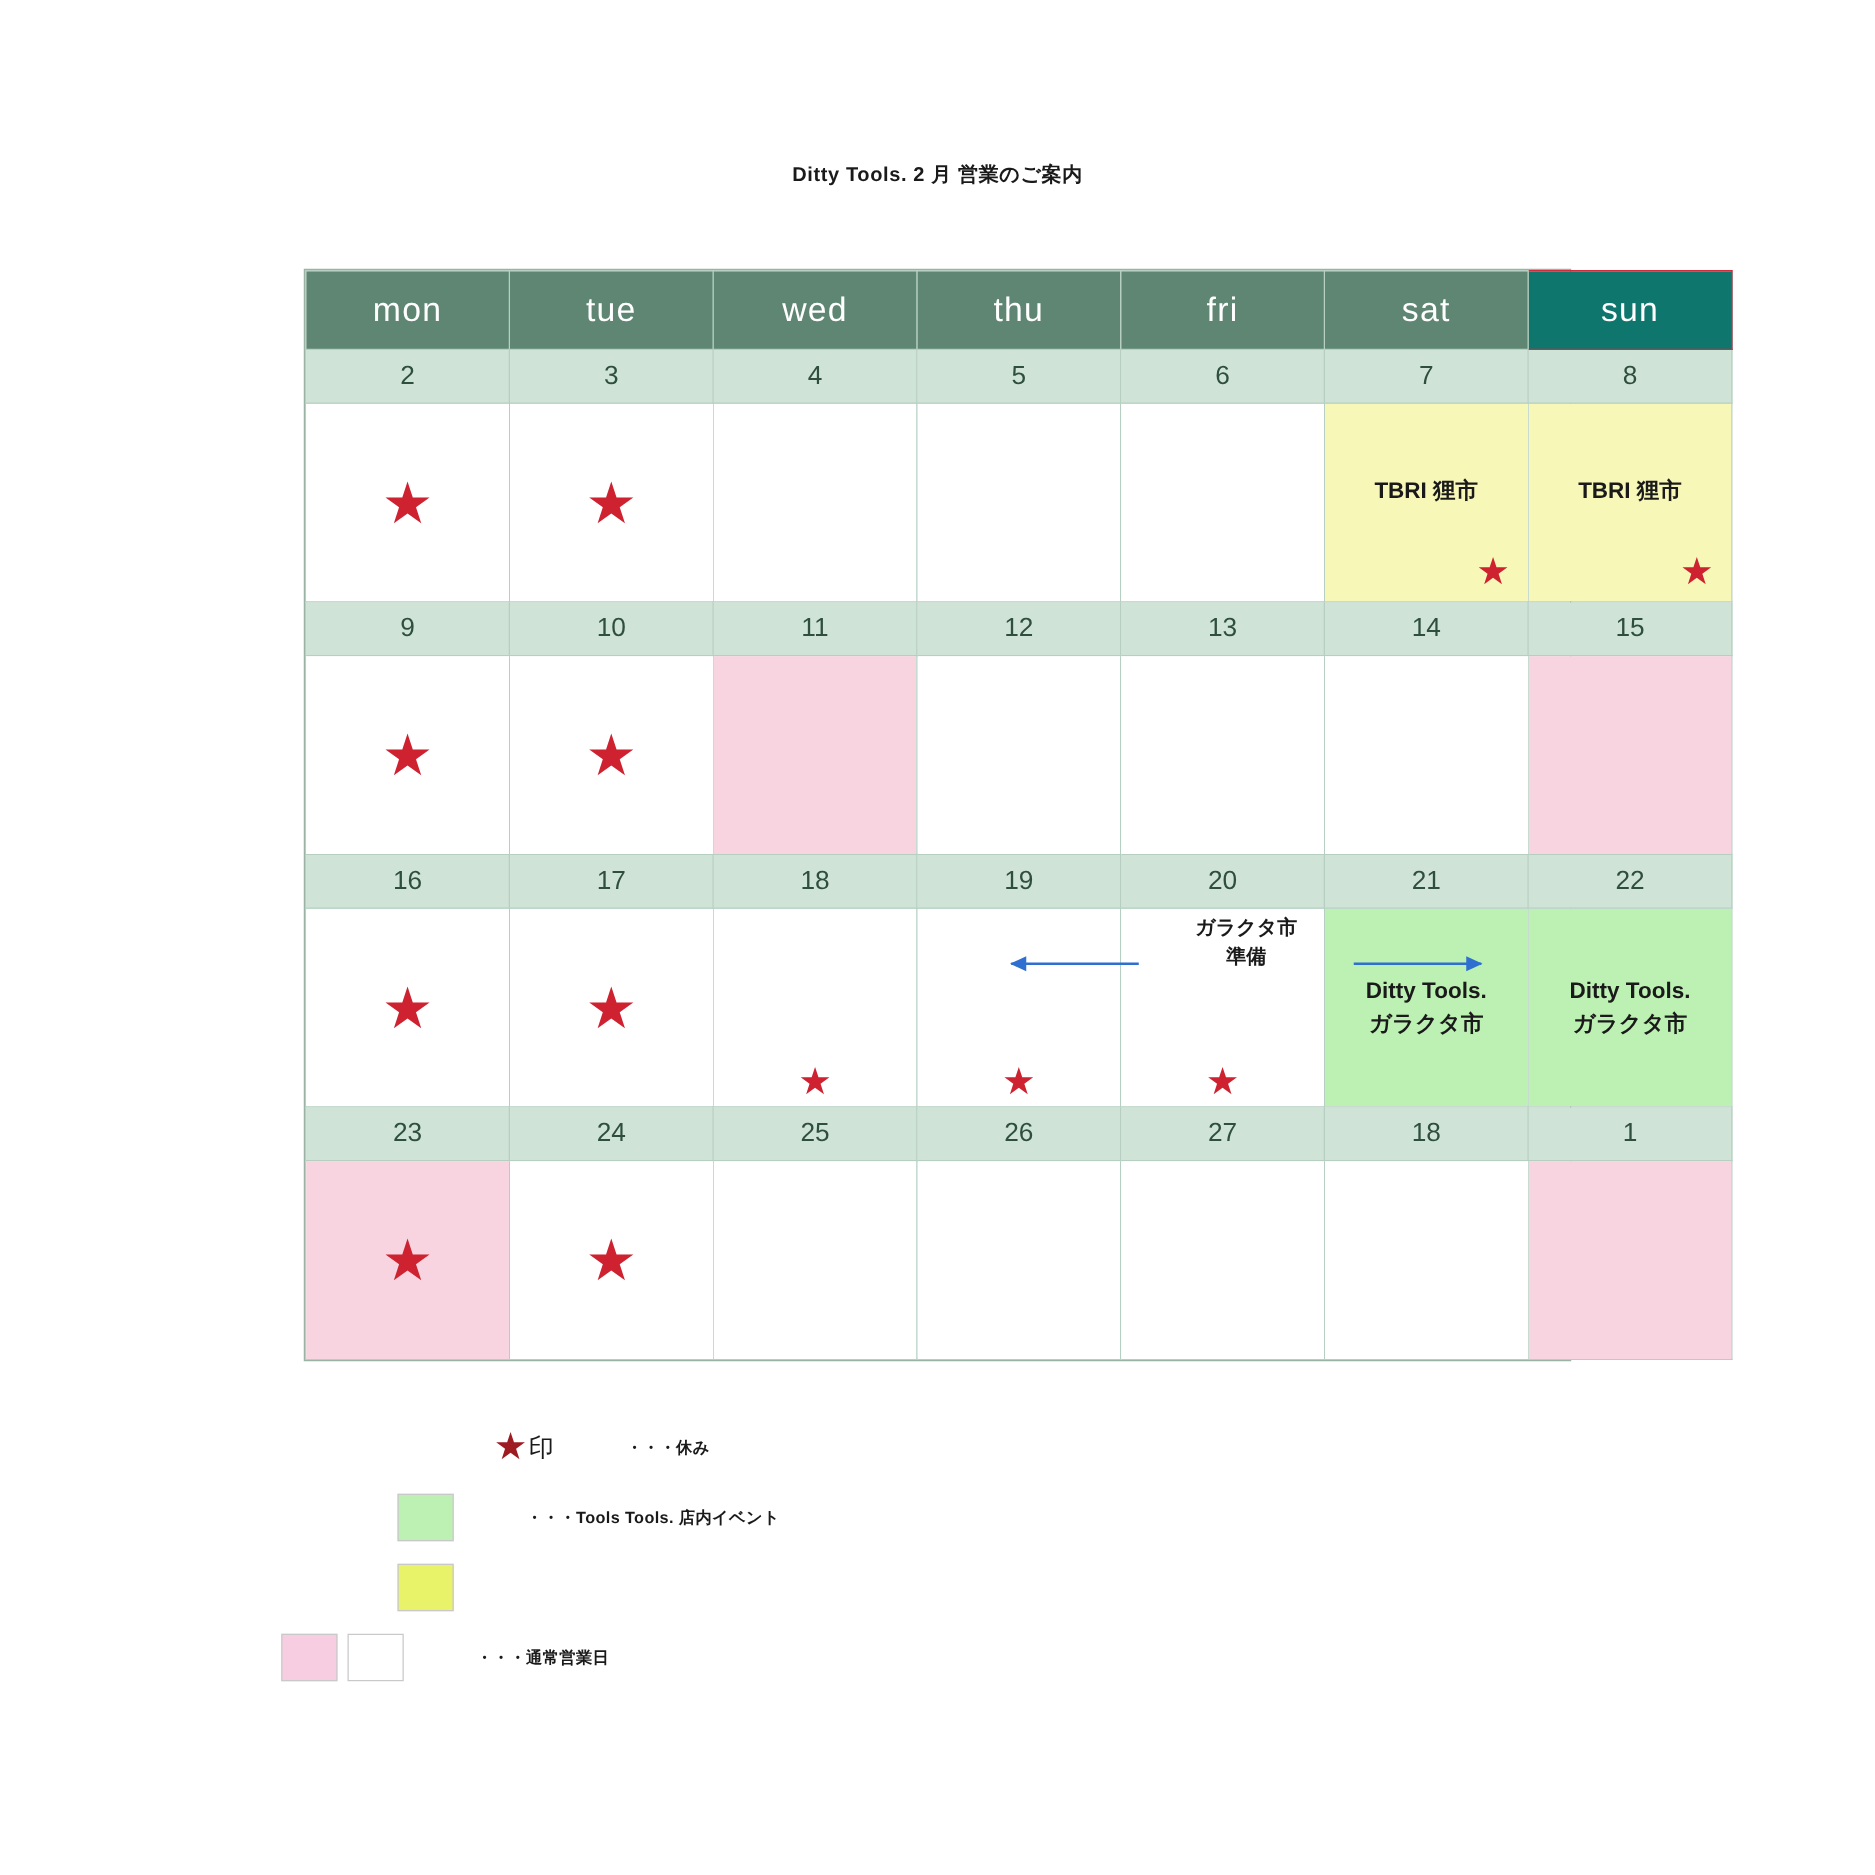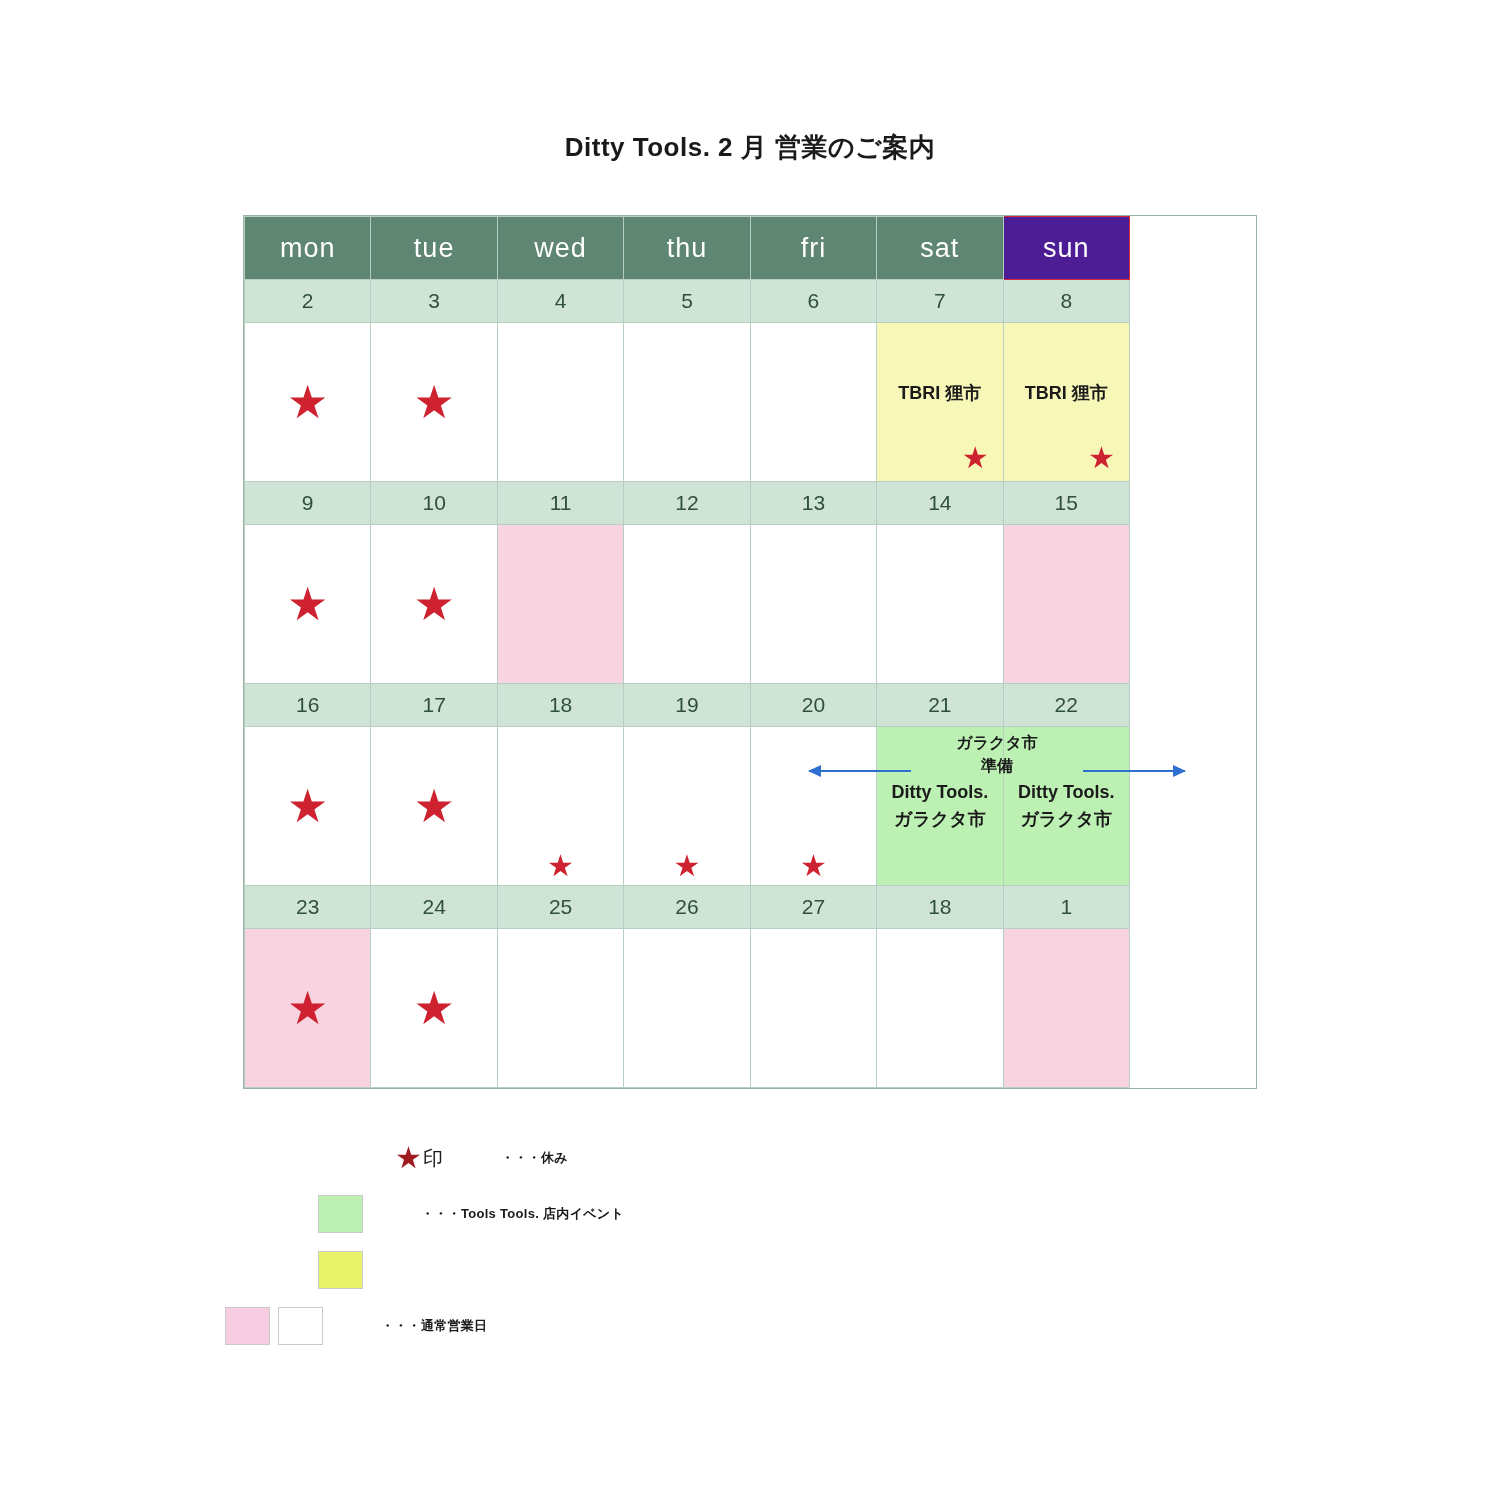--- a/index.html
+++ b/index.html
@@ -20,58 +20,58 @@
     left: 0; top: 0;
     width: 1500px;
     height: 1500px;
   }
   .title {
     position: absolute;
     left: 0;
     top: 130px;
     width: 1500px;
     text-align: center;
-    font-size: 26px;
+    font-size: 16px;
     font-weight: bold;
     letter-spacing: 0.5px;
     color: #1a1a1a;
   }
   .cal {
     position: absolute;
     left: 243px;
     top: 215px;
     width: 1014px;
     border: 1px solid #9bb3a5;
     border-collapse: collapse;
     box-sizing: border-box;
   }
   table.cal-table {
     border-collapse: collapse;
-    width: 886px;
+    width: 1142px;
     table-layout: fixed;
     padding-left: 29px;
   }
   table.cal-table td, table.cal-table th {
     border: 1px solid #b7cfc2;
     padding: 0;
     margin: 0;
   }
   th.dow {
     height: 62px;
     background: #5e8672;
     color: #ffffff;
     font-size: 27px;
     font-weight: normal;
     text-align: center;
     vertical-align: middle;
     letter-spacing: 1px;
     border: 1px solid #5e8672;
   }
   th.dow.sun {
-    background: #4c1d95;
+    background: #0f766e;
     border: 1px solid #d32a3c;
   }
   td.datecell {
     height: 42px;
     background: #cfe3d6;
     color: #2f4f3e;
     font-size: 21px;
     text-align: center;
     vertical-align: middle;
   }

